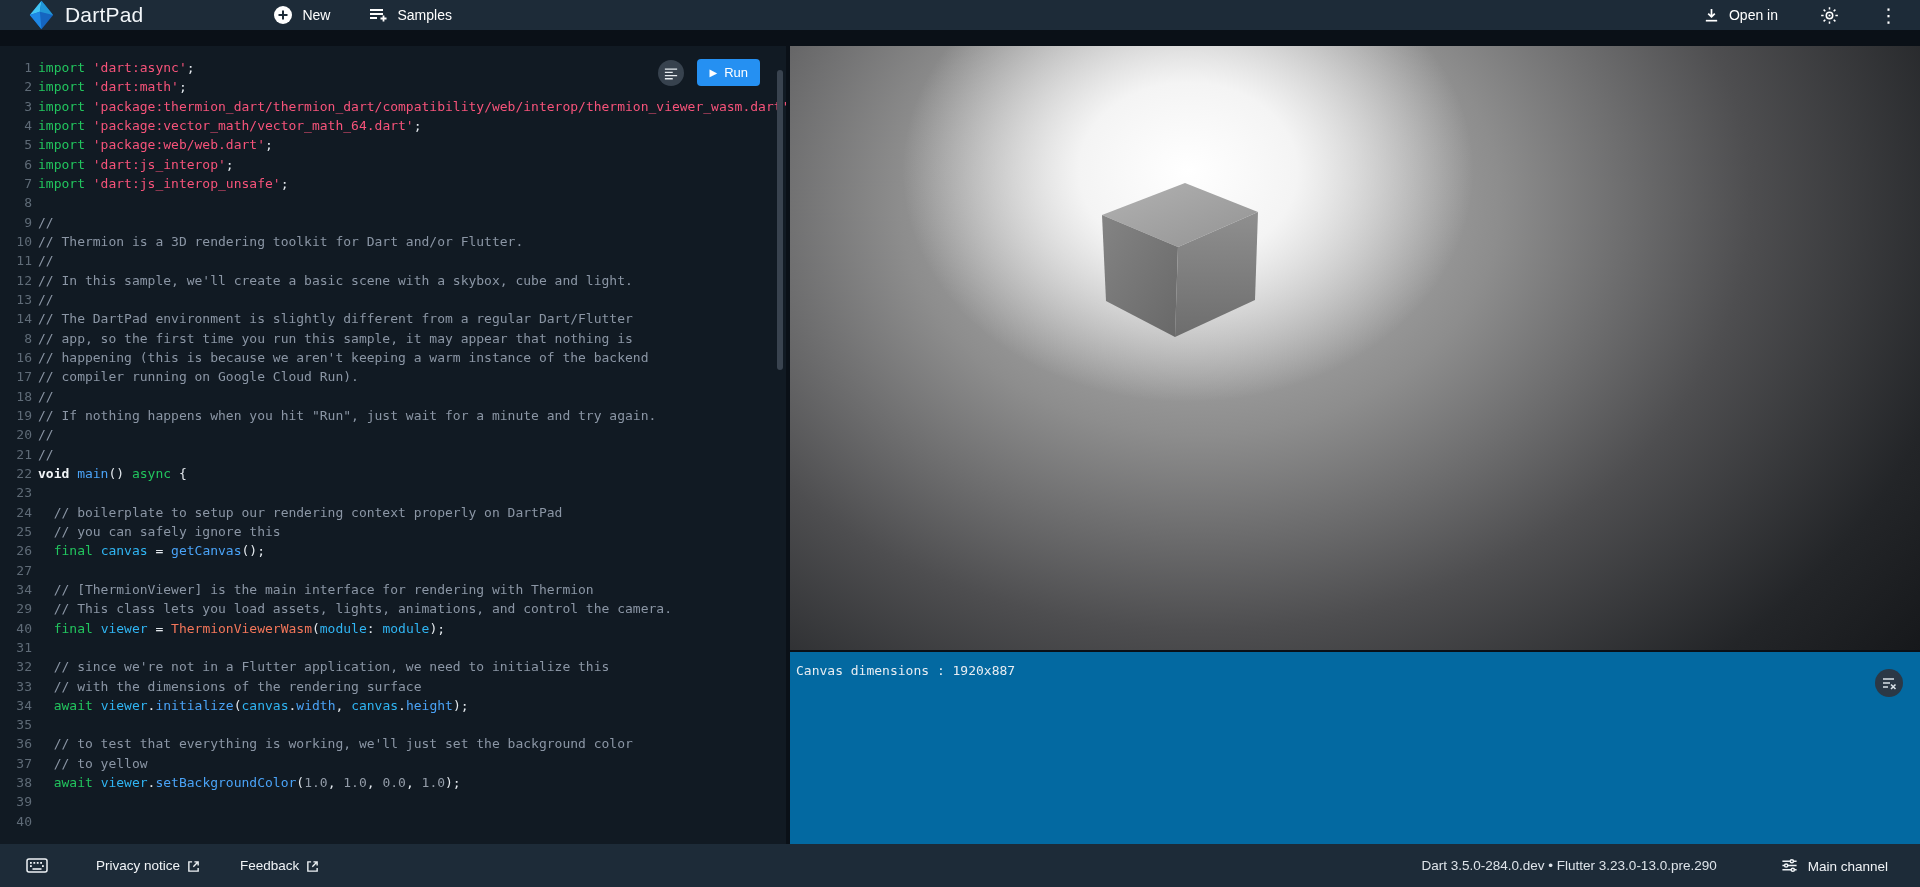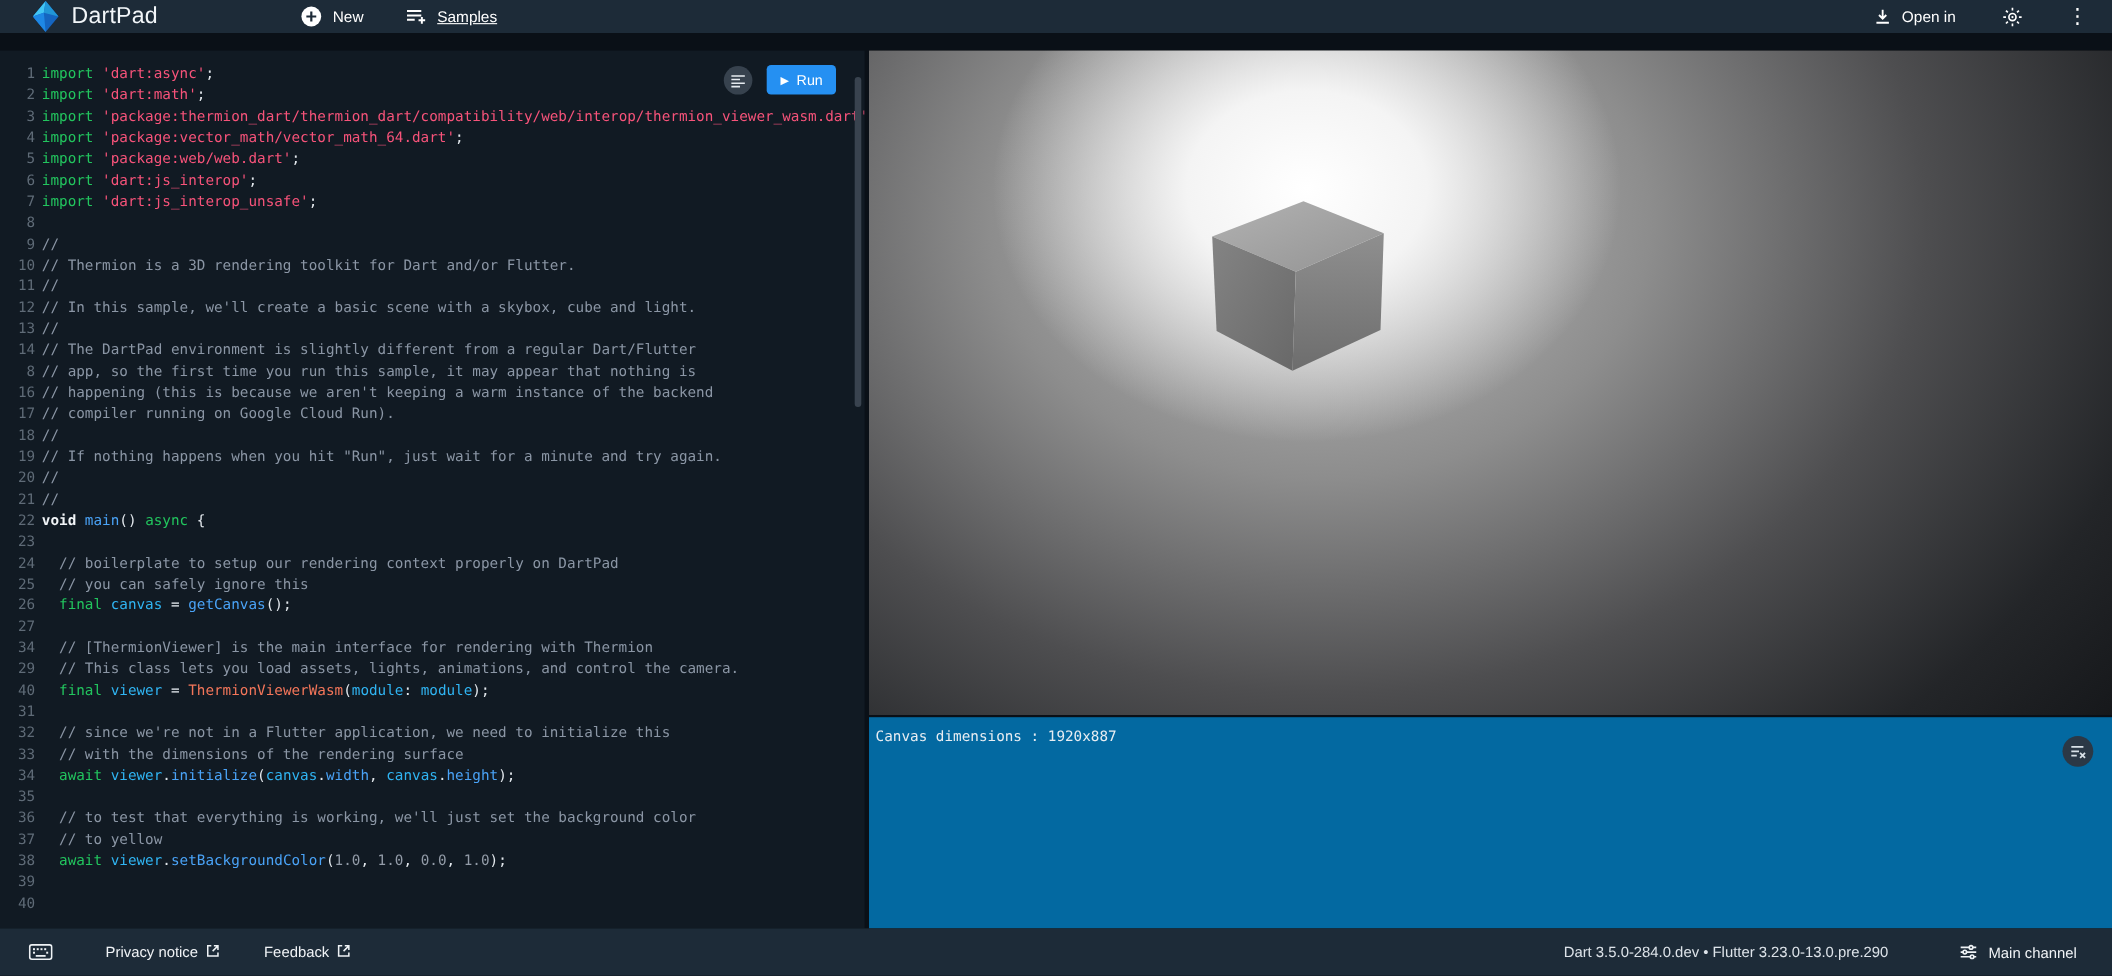--- a/index.html
+++ b/index.html
@@ -8,21 +8,21 @@
   .abs { position:absolute; }
 
   
   #header { position:absolute; left:0; top:0; width:1920px; height:30px;
             background:#1d2b38; display:flex; align-items:center; padding:0 16px 0 28px; }
   .h-title { color:#f2f6f9; font-size:21px; letter-spacing:.2px; margin-left:10px; }
   .h-btn { display:flex; align-items:center; gap:9px; color:#ffffff; font-size:14px;
            cursor:pointer; padding:6px 8px; border-radius:4px; }
   .h-right { margin-left:auto; display:flex; align-items:center; gap:26px; }
   #new-btn { margin-left:122px; }
-  #samples-btn { margin-left:22px;text-decoration:underline; }
+  #samples-btn { margin-left:22px; }
   .dots { color:#ffffff; font-size:19px; line-height:1; padding:0 6px; cursor:pointer; }
 
   
   #editor { position:absolute; left:0; top:46px; width:786px; height:798px;
             background:#111a23; overflow:hidden; }
   #codewrap { position:absolute; left:0; top:12px; right:0; display:flex;
               font-family:"DejaVu Sans Mono","Liberation Mono",monospace; font-size:13px; }
   #gutter { width:32px; flex:none; text-align:right; color:#5f6b77; }
   #gutter div, .code-line { height:19.33px; line-height:19.33px; white-space:pre; }
   #code { margin-left:6px; flex:1; overflow:hidden; }
@@ -60,21 +60,21 @@
              font-family:"DejaVu Sans Mono","Liberation Mono",monospace; font-size:13px;
              padding:11px 0 0 6px; }
   #clear-btn { position:absolute; top:17px; right:17px; width:28px; height:28px;
                border-radius:50%; background:#2b3846; display:flex; align-items:center;
                justify-content:center; cursor:pointer; }
 
   
   #footer { position:absolute; left:0; top:844px; width:1920px; height:43px;
             background:#1d2b38; display:flex; align-items:center; padding:0 32px 0 26px;
             color:#f0f3f6; font-size:13.5px; }
-  .f-link { display:flex; align-items:flex-start; gap:7px; cursor:pointer; font-weight:500; }
+  .f-link { display:flex; align-items:flex-end; gap:7px; cursor:pointer; font-weight:500; }
   #kb-btn { margin-right:48px; cursor:pointer; display:flex; }
   #privacy { margin-right:40px; }
   #versions { margin-left:auto; color:#dde3e9; font-weight:400; }
   #channel { margin-left:64px; display:flex; align-items:flex-end; gap:10px; cursor:pointer; font-weight:500; }
 
   svg { display:block; }
 </style>
 </head>
 <body>
 

